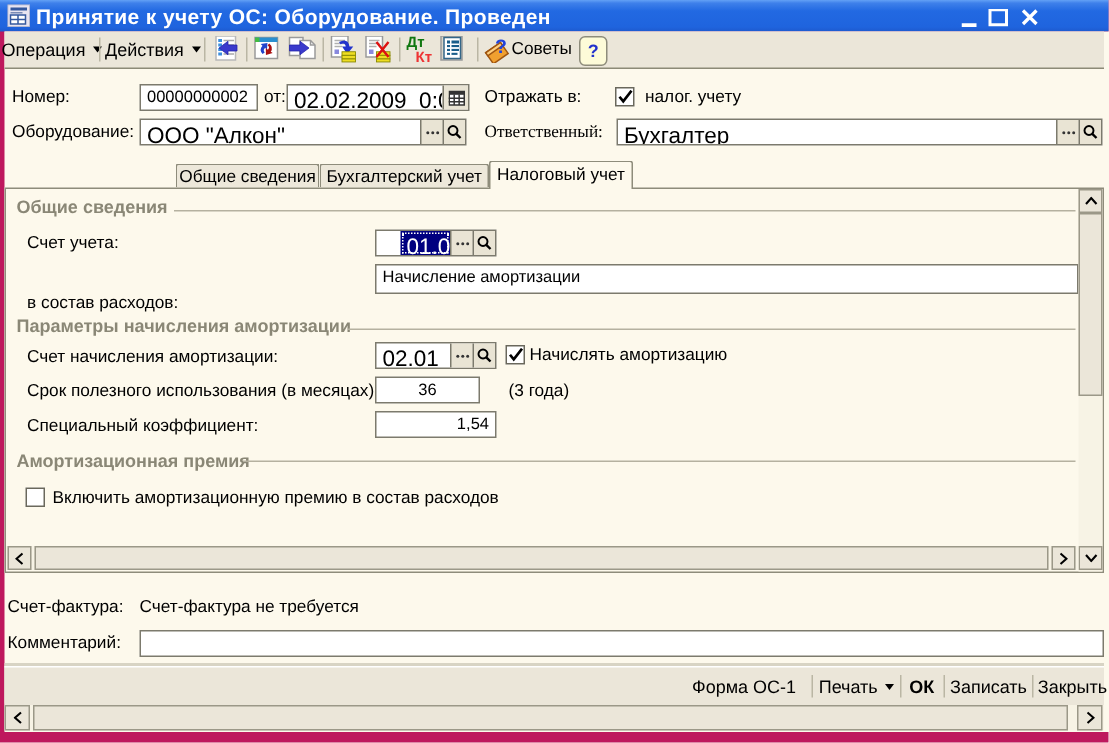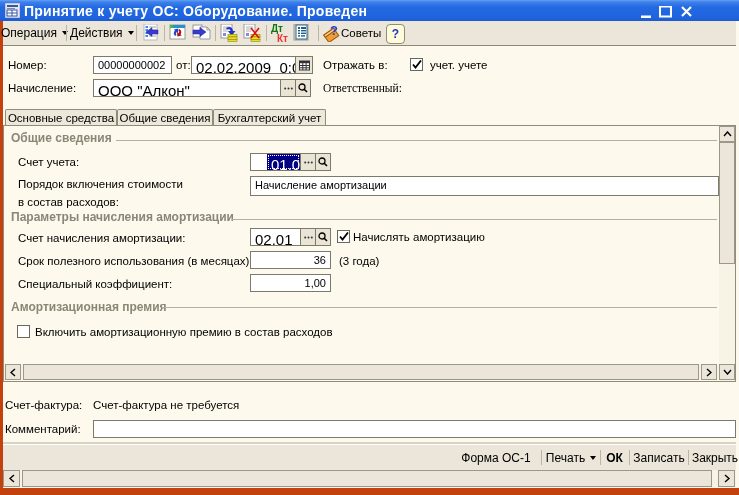--- a/index.html
+++ b/index.html
@@ -1,17 +1,17 @@
 <!DOCTYPE html>
 <html><head>
 <meta charset="utf-8">
 <style>
 html,body{margin:0;padding:0;}
 body{width:739px;height:495px;overflow:hidden;font-family:"Liberation Sans",sans-serif;}
-#win{position:absolute;left:0;top:0;width:739px;height:495px;background:#c2410c;}
+#win{position:absolute;left:0;top:0;width:739px;height:495px;background:#be185d;}
 #title{position:absolute;left:0;top:0;width:739px;height:21px;
   background:linear-gradient(#63A1F5 0%,#3E80EA 10%,#2269E2 35%,#1F64DE 85%,#1D5ACF 100%);}
 #title .txt{position:absolute;left:24px;top:3px;font-size:14px;font-weight:bold;color:#fff;white-space:nowrap;letter-spacing:0.25px;}
 #client{position:absolute;left:3px;top:21px;width:733px;height:467px;background:#FDF9EC;padding-left:17px;}
 #toolbar{position:absolute;left:0;top:0;width:733px;height:24px;background:#EBE6D9;border-bottom:1px solid #8C8A77;}
 .tsep{position:absolute;top:4px;width:1px;height:16px;background:#BAB6A4;}
 .tbtn{position:absolute;top:0;height:24px;font-size:12px;color:#000;display:flex;align-items:center;white-space:nowrap;}
 .dar{display:inline-block;width:0;height:0;border-left:3.5px solid transparent;border-right:3.5px solid transparent;border-top:4px solid #000;margin-left:5px;}
 .icon{position:absolute;top:3px;}
 .lbl{position:absolute;font-size:11.5px;color:#000;white-space:nowrap;}
@@ -161,43 +161,59 @@
               <line x1="0" y1="7.8" x2="11" y2="7.8"></line>
             </g>
           </svg>
       </div>
     </div>
     <div class="lbl" style="left:320px;top:38px;">Отражать в:</div>
     <div class="cb" style="left:407px;top:37px;"></div>
     <svg style="position:absolute;left:409px;top:39px;" width="10" height="10">
         <path d="M1 4.5 L3.5 7.5 L9 0.5" fill="none" stroke="#000" stroke-width="1.8"></path>
       </svg>
-    <div class="lbl" style="left:427px;top:38px;">учет. учете</div>
-    <div class="lbl" style="left:5px;top:61px;">Начисление:</div>
+    <div class="lbl" style="left:427px;top:38px;">налог. учету</div>
+    <div class="lbl" style="left:5px;top:61px;">Оборудование:</div>
     <div class="combo" style="left:90px;top:58px;width:218px;height:18px;">
       <div class="ctext">ООО "Алкон"</div>
       <div class="cbtn">
           <svg width="9" height="4">
             <circle cx="1.2" cy="2.5" r="1" fill="#333"></circle>
             <circle cx="4.5" cy="2.5" r="1" fill="#333"></circle>
             <circle cx="7.8" cy="2.5" r="1" fill="#333"></circle>
           </svg>
         </div>
       <div class="cbtn">
           <svg width="10" height="10">
             <circle cx="4" cy="4" r="3" fill="none" stroke="#000" stroke-width="1.3"></circle>
             <line x1="6.2" y1="6.2" x2="9" y2="9" stroke="#000" stroke-width="1.6"></line>
           </svg>
         </div>
     </div>
     <div class="lbl" style="left:320px;top:61px;font-family:Liberation Serif, serif;">Ответственный:</div>
-
-    <div class="tab" style="left:2px;width:112px;">Основные средства</div>
+    <div class="combo" style="left:408px;top:58px;width:324px;height:18px;">
+      <div class="ctext">Бухгалтер</div>
+      <div class="cbtn">
+          <svg width="9" height="4">
+            <circle cx="1.2" cy="2.5" r="1" fill="#333"></circle>
+            <circle cx="4.5" cy="2.5" r="1" fill="#333"></circle>
+            <circle cx="7.8" cy="2.5" r="1" fill="#333"></circle>
+          </svg>
+        </div>
+      <div class="cbtn">
+          <svg width="10" height="10">
+            <circle cx="4" cy="4" r="3" fill="none" stroke="#000" stroke-width="1.3"></circle>
+            <line x1="6.2" y1="6.2" x2="9" y2="9" stroke="#000" stroke-width="1.6"></line>
+          </svg>
+        </div>
+    </div>
+
     <div class="tab" style="left:114px;width:96px;">Общие сведения</div>
     <div class="tab" style="left:210px;width:113px;">Бухгалтерский учет</div>
+    <div id="tabactive" style="left:323px;width:96px;">Налоговый учет</div>
 
     <div id="pane">
       <div class="glbl" style="left:7px;top:5px;">Общие сведения</div>
       <div class="gline" style="left:112px;top:14px;width:601px;"></div>
       <div class="lbl" style="left:14px;top:30px;">Счет учета:</div>
       <div class="combo" style="left:246px;top:27px;width:81px;height:18px;">
         <div class="ctext" style="background:#000080;color:#fff;outline:1px dotted #fff;outline-offset:-2px;margin-left:16px;">01.01</div>
         <div class="cbtn">
             <svg width="9" height="4">
               <circle cx="1.2" cy="2.5" r="1" fill="#333"></circle>
@@ -205,21 +221,20 @@
               <circle cx="7.8" cy="2.5" r="1" fill="#333"></circle>
             </svg>
           </div>
         <div class="cbtn">
             <svg width="10" height="10">
               <circle cx="4" cy="4" r="3" fill="none" stroke="#000" stroke-width="1.3"></circle>
               <line x1="6.2" y1="6.2" x2="9" y2="9" stroke="#000" stroke-width="1.6"></line>
             </svg>
           </div>
       </div>
-      <div class="lbl" style="left:14px;top:52px;">Порядок включения стоимости</div>
       <div class="lbl" style="left:14px;top:70px;">в состав расходов:</div>
       <div class="inp" style="left:246px;top:50px;width:469px;height:20px;">Начисление амортизации</div>
       <div class="glbl" style="left:7px;top:84px;">Параметры начисления амортизации</div>
       <div class="gline" style="left:228px;top:93px;width:485px;"></div>
       <div class="lbl" style="left:14px;top:106px;">Счет начисления амортизации:</div>
       <div class="combo" style="left:246px;top:102px;width:81px;height:18px;">
         <div class="ctext">02.01</div>
         <div class="cbtn">
             <svg width="9" height="4">
               <circle cx="1.2" cy="2.5" r="1" fill="#333"></circle>
@@ -233,24 +248,24 @@
               <line x1="6.2" y1="6.2" x2="9" y2="9" stroke="#000" stroke-width="1.6"></line>
             </svg>
           </div>
       </div>
       <div class="cb" style="left:333px;top:104px;"></div>
       <svg style="position:absolute;left:335px;top:106px;" width="10" height="10">
           <path d="M1 4.5 L3.5 7.5 L9 0.5" fill="none" stroke="#000" stroke-width="1.8"></path>
         </svg>
       <div class="lbl" style="left:349px;top:105px;">Начислять амортизацию</div>
       <div class="lbl" style="left:14px;top:129px;">Срок полезного использования (в месяцах):</div>
-      <div class="inp" style="left:246px;top:125px;width:81px;height:18px;text-align:right;">36</div>
+      <div class="inp" style="left:246px;top:125px;width:70px;height:18px;text-align:center;">36</div>
       <div class="lbl" style="left:335px;top:129px;">(3 года)</div>
       <div class="lbl" style="left:14px;top:152px;">Специальный коэффициент:</div>
-      <div class="inp" style="left:246px;top:148px;width:81px;height:18px;text-align:right;">1,00</div>
+      <div class="inp" style="left:246px;top:148px;width:81px;height:18px;text-align:right;">1,54</div>
       <div class="glbl" style="left:7px;top:174px;">Амортизационная премия</div>
       <div class="gline" style="left:158px;top:181px;width:555px;"></div>
       <div class="cb" style="left:13px;top:199px;"></div>
       <div class="lbl" style="left:31px;top:200px;">Включить амортизационную премию в состав расходов</div>
 
       <div class="strack" style="left:715px;top:0;width:16px;height:255px;"></div>
       <div class="sbtn" style="left:715px;top:0px;width:16px;height:16px;">
         <svg width="9" height="6">
             <path d="M1 5 L4.5 1 L8 5" fill="none" stroke="#000" stroke-width="1.4"></path>
           </svg>

